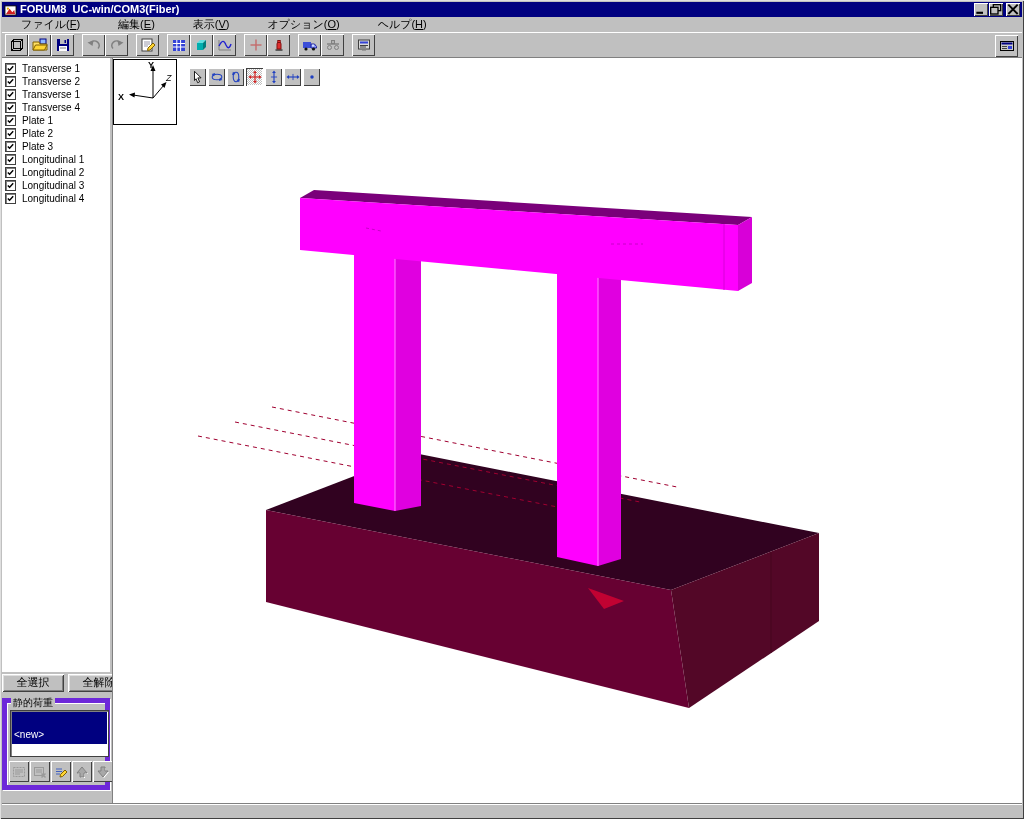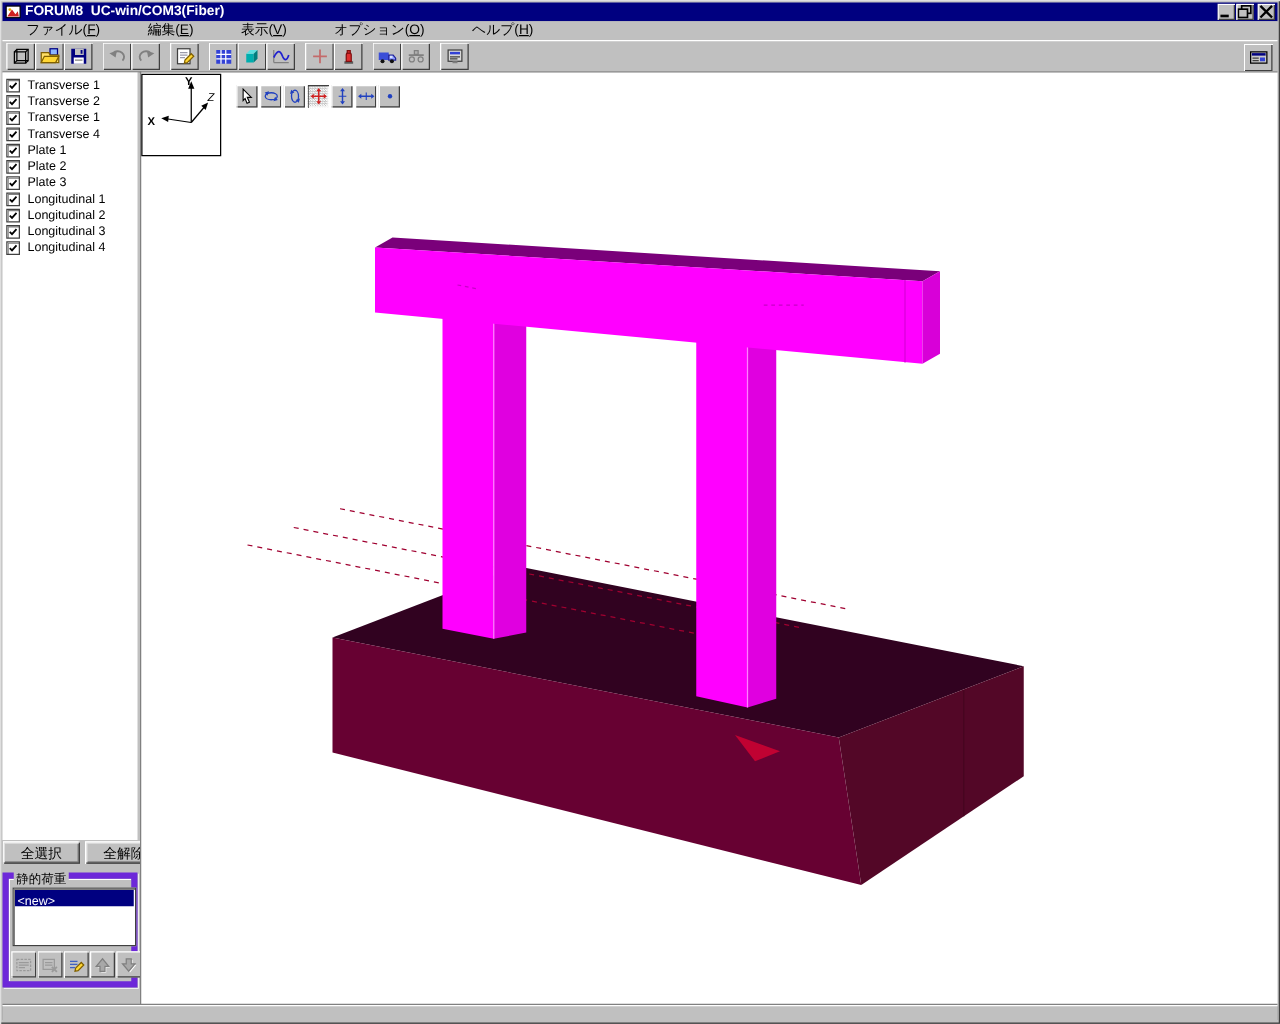--- a/index.html
+++ b/index.html
@@ -37,30 +37,30 @@
 
   
   .sidebar { position:absolute; left:2px; top:58px; width:109px; height:746px; background:#c0c0c0; }
   .layer-list { position:absolute; left:0; top:0; width:108px; height:614px; background:#fff; padding:3px 0 0 3px; }
   .chk-row { display:flex; align-items:flex-end; height:13px; margin-bottom:0; }
   .chk { width:11px; height:11px; background:#fff; flex:none; margin-right:6px;
          box-shadow: inset 1px 1px 0 #808080, inset -1px -1px 0 #fff; border:1px solid #404040;
          display:flex; align-items:center; justify-content:center; }
   .chk svg { width:9px; height:9px; }
   .lbl { font-size:10px; color:#000; white-space:nowrap; }
-  .sel-btns { position:absolute; left:0; top:615px; width:128px; height:19px; display:flex; gap:4px; }
+  .sel-btns { position:absolute; left:0; top:615px; width:128px; height:19px; display:flex; gap:4px;align-items:center; }
   .btn95 { flex:1; height:18px; background:#c0c0c0; border:none; font-size:11px; color:#000;
            font-family:"Liberation Sans","DejaVu Sans",sans-serif;
            box-shadow: inset 1px 1px 0 #fff, inset -1px -1px 0 #404040, inset 2px 2px 0 #dfdfdf, inset -2px -2px 0 #808080; }
   .groupbox { position:absolute; left:0; top:640px; width:108px; height:92px;
               border:5px solid #6d28d9; box-shadow:1px 1px 0 #fff, inset 1px 1px 0 #fff; }
   .gb-label { position:absolute; top:-7px; left:4px; background:#c0c0c0; padding:0 2px; font-size:10px; color:#000; }
   .listbox { position:absolute; left:3px; top:7px; width:99px; height:47px; background:#fff;
              box-shadow: inset 1px 1px 0 #808080, inset -1px -1px 0 #fff; border:1px solid #404040; padding:1px; }
-  .li { height:13px; font-size:10px; line-height:13px; padding:3px 2px; color:#000; }
+  .li { height:13px; font-size:10px; line-height:13px; padding:16px 2px; color:#000; }
   .li.selected { background:#000080; color:#fff; }
   .mini-btns { position:absolute; left:2px; top:58px; width:104px; display:flex; gap:1px; }
   .mini { width:20px; height:21px; background:#c0c0c0; border:none; padding:2px;
           box-shadow: inset 1px 1px 0 #fff, inset -1px -1px 0 #404040;
           display:flex; align-items:center; justify-content:center; }
   .mini svg { width:14px; height:14px; }
 
   
   .viewport { position:absolute; left:112px; top:57px; width:910px; height:747px; background:#fff;
               border-left:1px solid #808080; border-top:1px solid #808080; }

